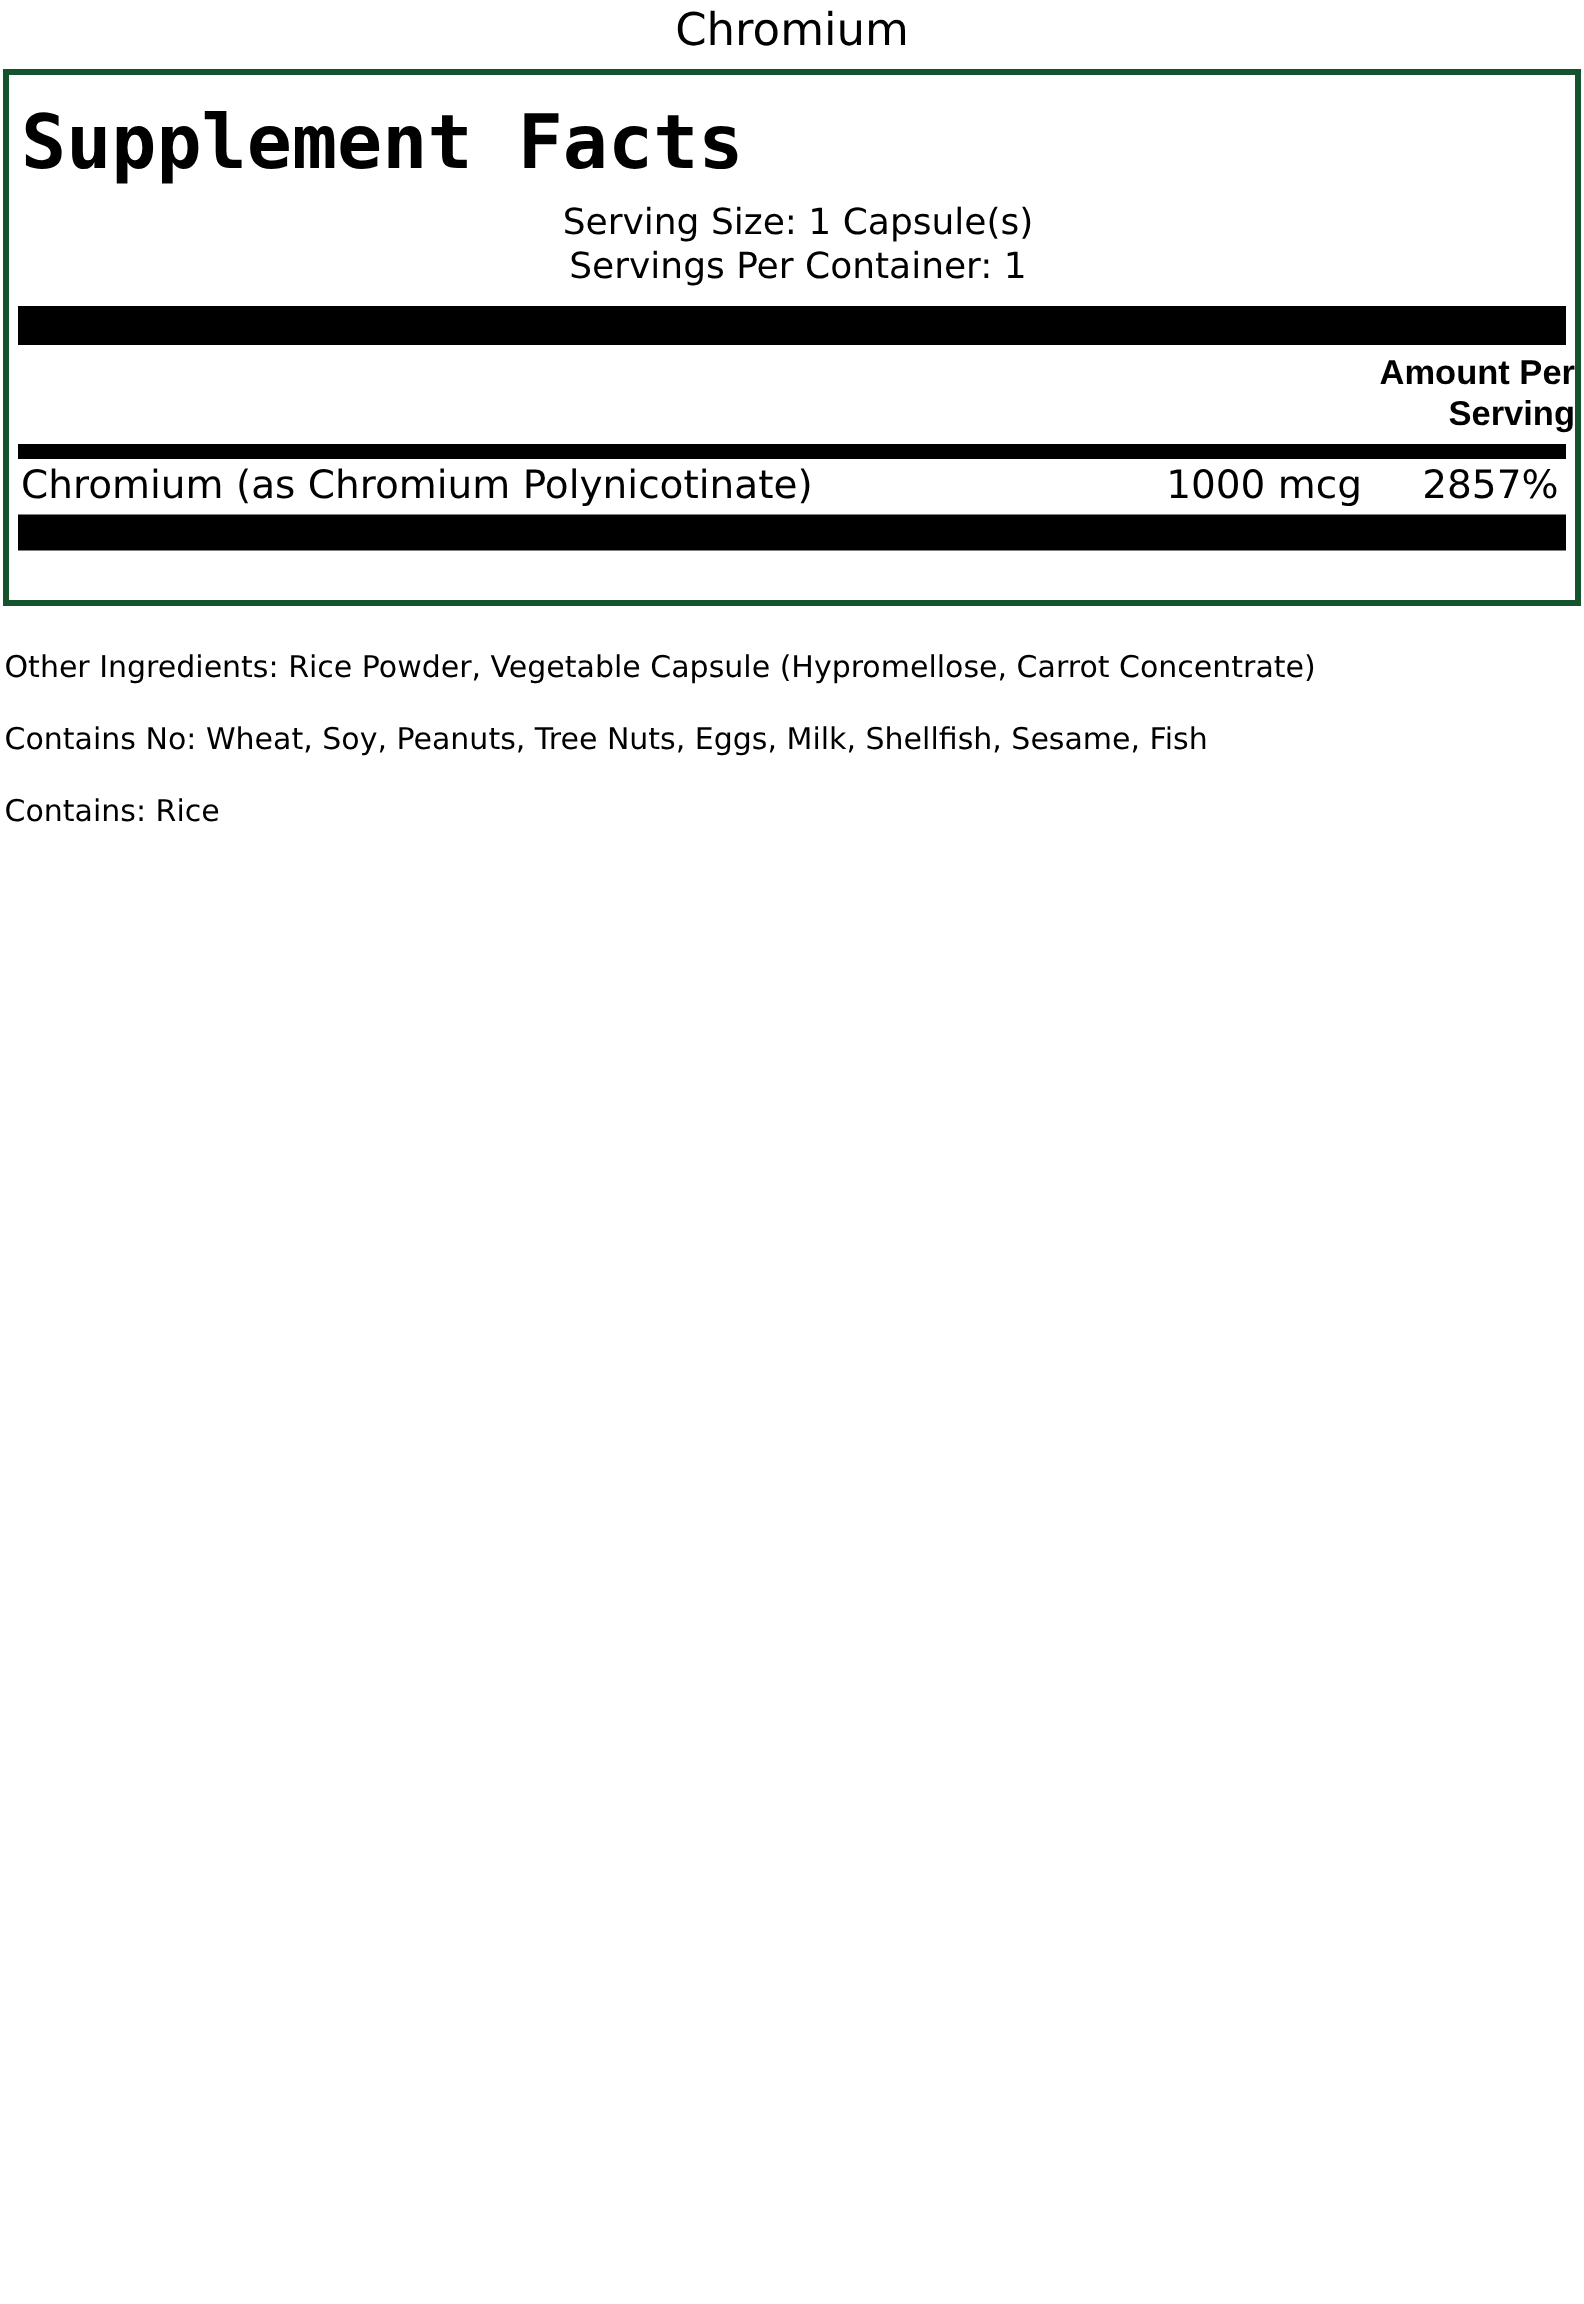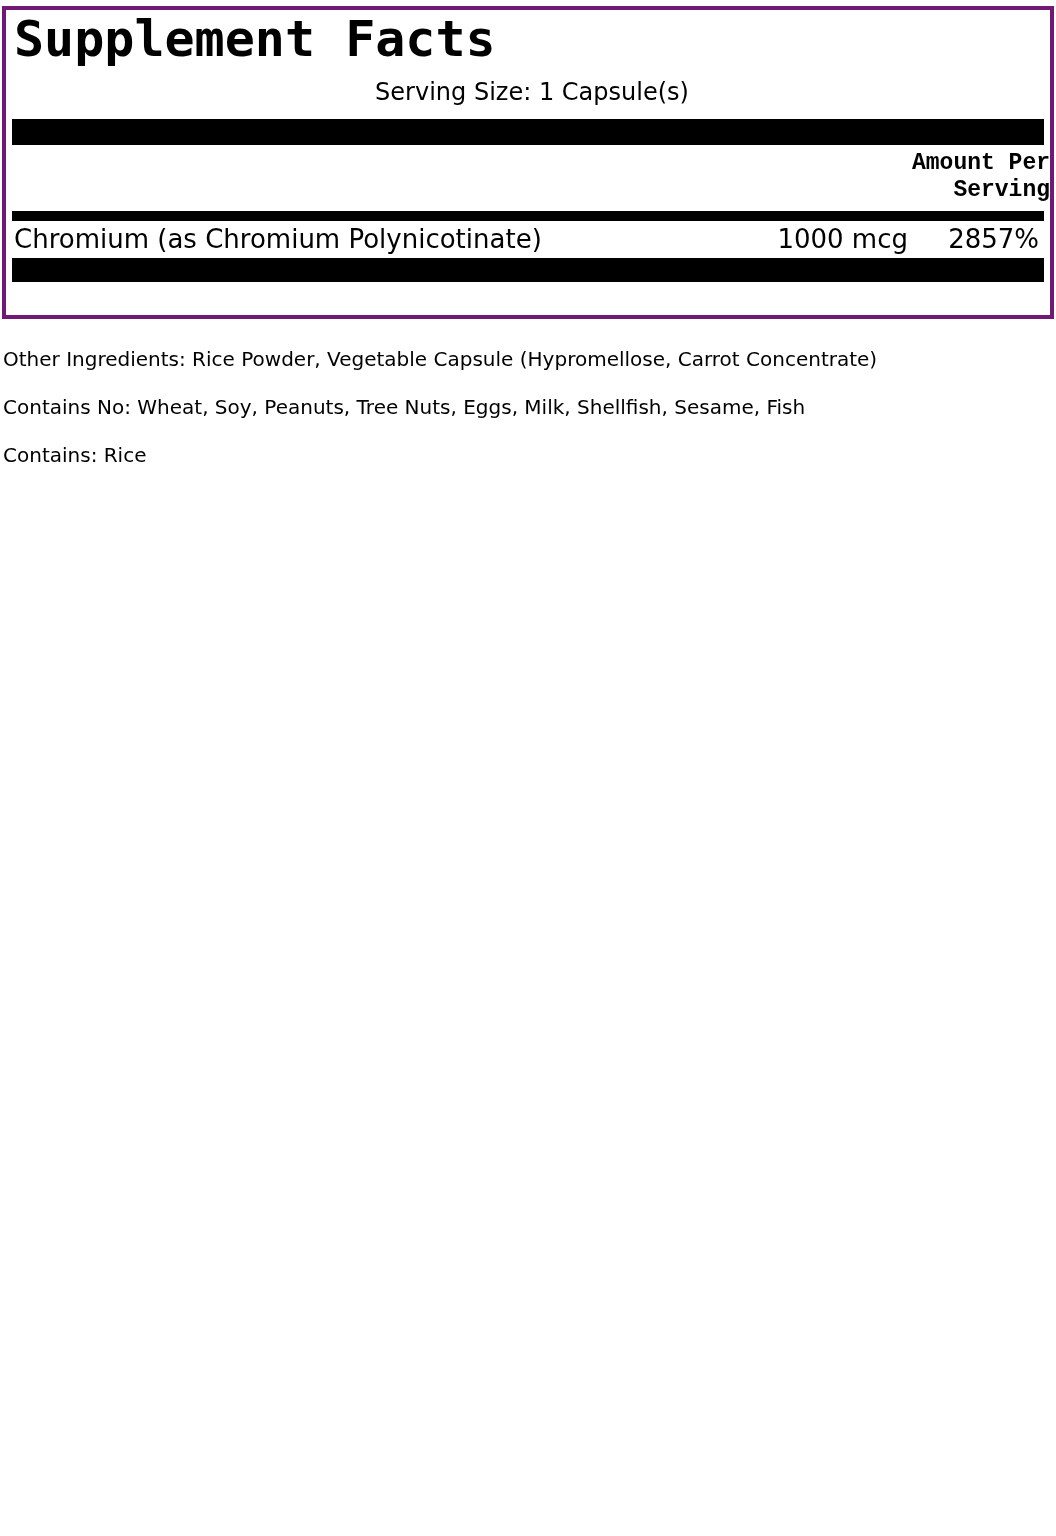--- a/index.html
+++ b/index.html
@@ -15,22 +15,22 @@
     font-family: "DejaVu Sans", sans-serif;
   }
   .page-title {
     text-align: center;
     font-size: 30px;
     line-height: 38px;
     padding-top: 2px;
   }
   .facts-box {
     margin: 6px 2px 0 2px;
-    border: 4px solid #701a75;
-    padding-top: 0;
+    border: 4px solid #14532d;
+    padding-top: 16px;
     background: #ffffff;
   }
   .sf-title {
     font-family: "DejaVu Sans Mono", monospace;
     font-weight: bold;
     font-size: 50px;
     line-height: 58px;
     padding-left: 8px;
     letter-spacing: 0;
   }
@@ -44,21 +44,21 @@
   .bar {
     background: #000000;
     margin: 0 6px;
   }
   .bar.thick { height: 26px; margin-top: 12px; }
   .bar.thin  { height: 10px; }
   .bar.thick.bottom { height: 24px; margin-top: 0; }
   .hdr-row {
     display: flex;
     padding: 5px 0 7px 0;
-    font-family: Liberation Mono, monospace;
+    font-family: Liberation Sans, sans-serif;
     font-weight: bold;
     font-size: 23px;
     line-height: 27px;
   }
   .data-row {
     display: flex;
     align-items: flex-start;
     font-size: 26px;
     line-height: 30px;
     padding: 3px 0 4px 0;
@@ -88,27 +88,29 @@
     line-height: 30px;
     margin: 18px 0 0 0;
   }
   .detail.first { margin-top: 25px; }
 </style>
 </head>
 <body>
 
 <div class="page">
 
+  <div class="page-title">Chromium</div>
 
   <div class="facts-box">
 
     <div class="sf-title">Supplement Facts</div>
 
     <div class="serving-line first">Serving Size: 1 Capsule(s)</div>
 
+    <div class="serving-line">Servings Per Container: 1</div>
 
     <div class="bar thick"></div>
 
     <div class="hdr-row">
       <div class="col name"></div>
       <div class="col amount">Amount Per
 Serving</div>
     </div>
 
     <div class="bar thin"></div>

